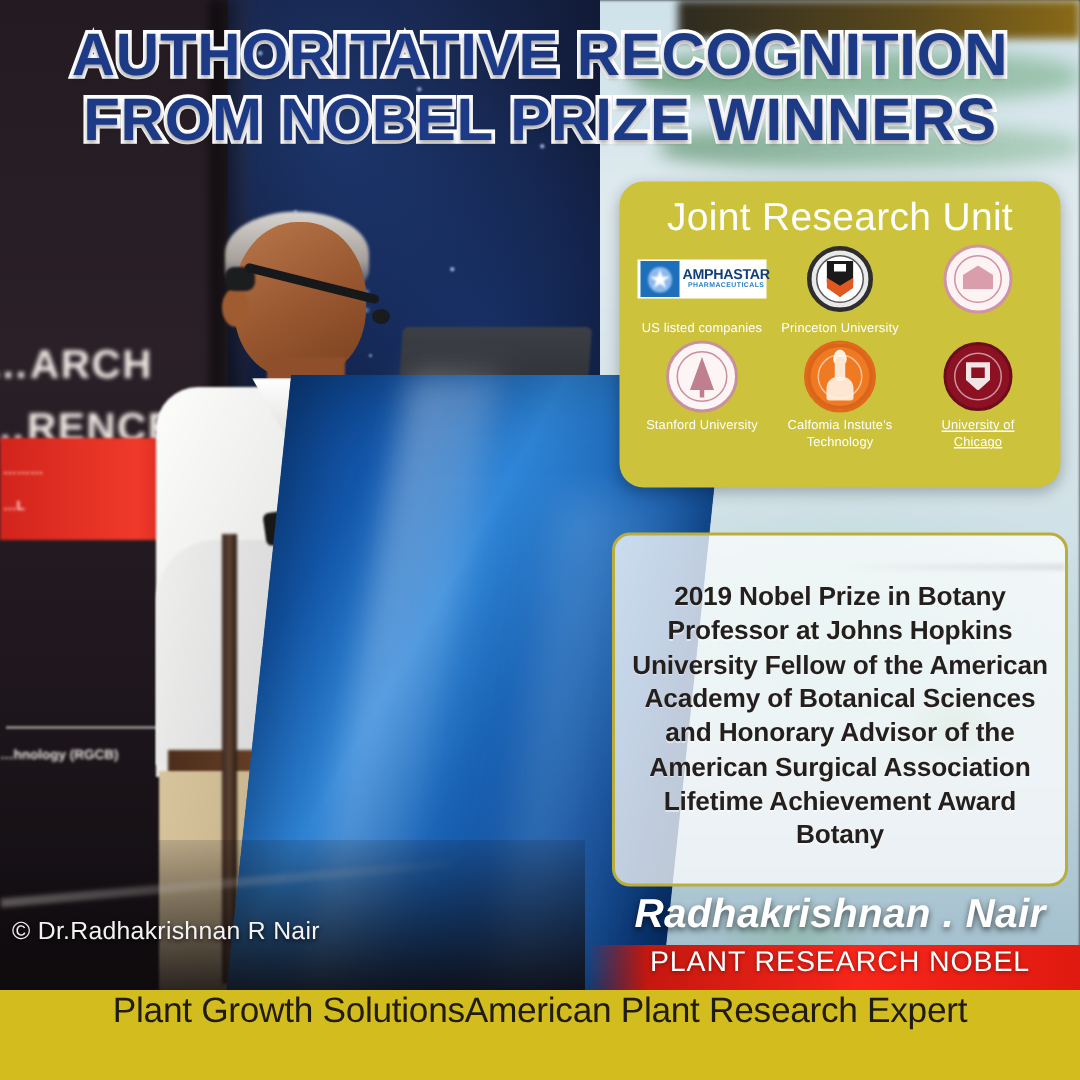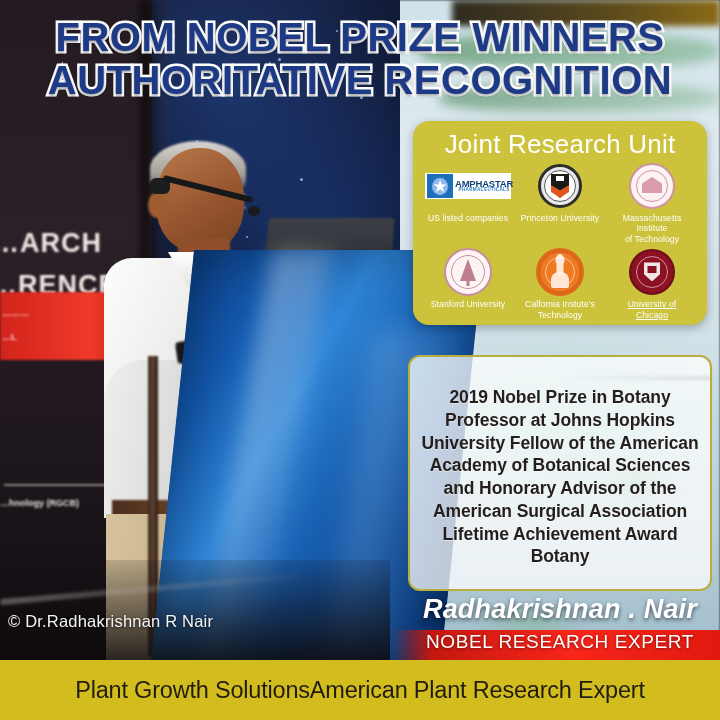--- a/index.html
+++ b/index.html
@@ -375,21 +375,21 @@
 
   
   .copyright{
     position:absolute;left:8px;top:612px;color:#f3f3f3;font-size:16.5px;
     letter-spacing:.2px;text-shadow:0 1px 3px rgba(0,0,0,.75);
   }
 
   
   .bottombar{
     position:absolute;left:0;top:660px;width:720px;height:60px;
-    background:#d3bd1e;display:flex;align-items:center;justify-content:center;
+    background:#d3bd1e;display:flex;justify-content:center;
   }
   .bottombar-txt{
     color:#211c10;font-size:23.5px;letter-spacing:-.2px;font-weight:normal;
   }
 </style>
 </head>
 <body>
 
 <div id="poster">
 
@@ -462,22 +462,22 @@
 
     <div class="podium"></div>
     <div class="podium-shine"></div>
     <div class="podium-shine2"></div>
 
     <div class="stage"></div>
     <div class="stage-rail"></div>
   </div>
 
   <div class="title">
+    <span>AUTHORITATIVE RECOGNITION</span>
     <span>FROM NOBEL PRIZE WINNERS</span>
-    <span>AUTHORITATIVE RECOGNITION</span>
   </div>
 
   <div class="jru">
     <div class="jru-title">Joint Research Unit</div>
     <div class="jru-grid">
 
       <div class="jru-cell">
         <div class="logo-wrap">
           <div class="amph">
             <div class="starbox">
@@ -505,23 +505,20 @@
         <div class="lbl">Princeton University</div>
       </div>
 
       <div class="jru-cell">
         <div class="logo-wrap">
           <div class="mit">
               <div class="mit-r"></div>
               <div class="mit-c"></div>
             </div>
         </div>
-        <div class="lbl" style="white-space:pre-line;">Massachusetts
-Institute
-of Technology</div>
       </div>
 
       <div class="jru-cell" style="margin-top:4px;">
         <div class="logo-wrap">
           <div class="stan">
               <div class="st-ring"></div>
               <div class="st-tree"></div>
               <div class="st-trunk"></div>
             </div>
         </div>
@@ -555,21 +552,21 @@
 
     </div>
   </div>
 
   <div class="bio">
     <div>2019 Nobel Prize in Botany Professor at Johns Hopkins University Fellow of the American Academy of Botanical Sciences and Honorary Advisor of the American Surgical Association Lifetime Achievement Award Botany</div>
   </div>
 
   <div class="redband"></div>
   <div class="name">Radhakrishnan . Nair</div>
-  <div class="role">NOBEL RESEARCH EXPERT</div>
+  <div class="role">PLANT RESEARCH NOBEL</div>
 
   <div class="copyright">© Dr.Radhakrishnan R Nair</div>
 
   <div class="bottombar">
     <div class="bottombar-txt">Plant Growth SolutionsAmerican Plant Research Expert</div>
   </div>
 
 </div>
 
 </body></html>

